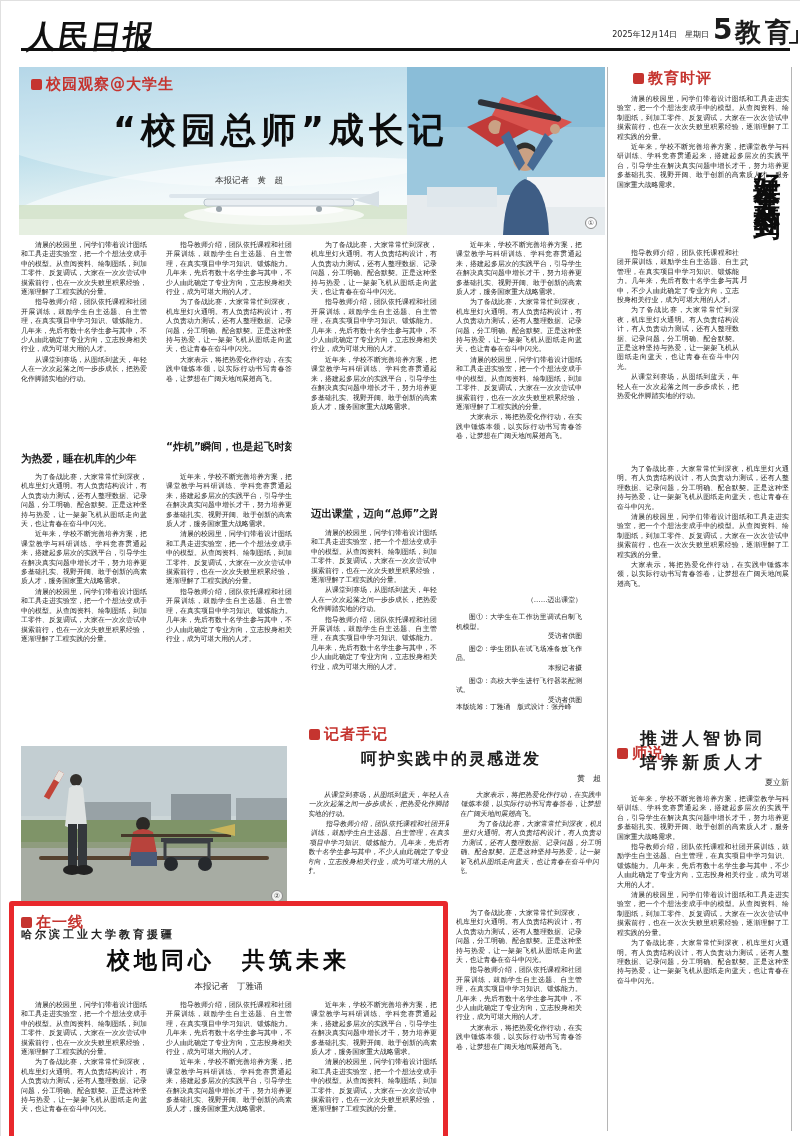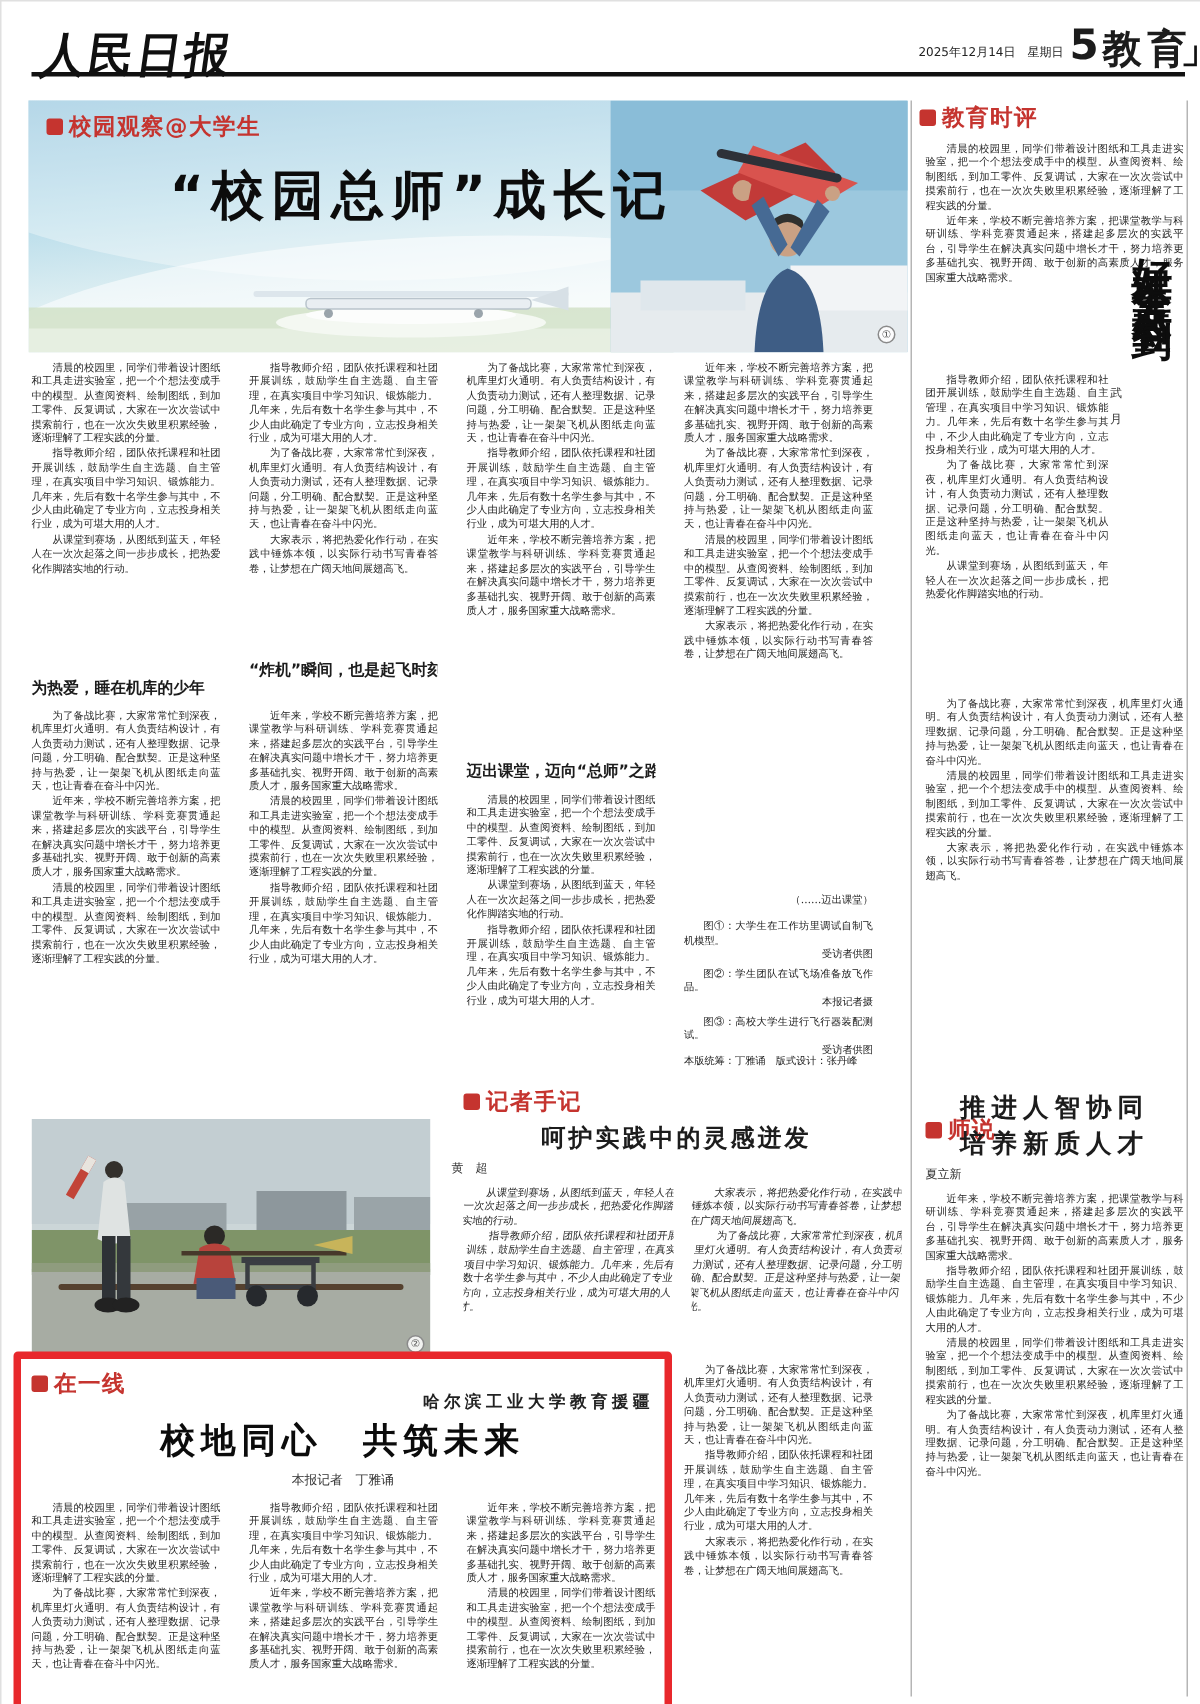--- a/index.html
+++ b/index.html
@@ -35,23 +35,23 @@
   .caps{position:absolute;width:126px;font-size:6.8px;line-height:9.6px;color:#1a1a1a;text-align:justify;}
   .caps .cap{margin:0;text-indent:13px;font-weight:normal;}
   .caps .credit{margin:0 0 3px;text-align:right;}
   .pfoot{position:absolute;width:126px;font-size:6.8px;color:#1a1a1a;white-space:nowrap;overflow:hidden;}
   
   .vert-title{position:absolute;writing-mode:vertical-rl;text-orientation:upright;font-size:27px;font-weight:bold;
               letter-spacing:6px;font-family:"DejaVu Serif",serif;color:#0d0d0d;}
   .vert-author{position:absolute;writing-mode:vertical-rl;text-orientation:upright;font-size:8px;letter-spacing:5px;color:#333;}
   
   .note-title{position:absolute;text-align:center;font-size:16px;font-weight:bold;font-family:"DejaVu Sans",sans-serif;letter-spacing:2px;}
-  .note-author{position:absolute;text-align:left;font-size:8px;color:#333;}
-  
-  .kicker{position:absolute;text-align:right;font-size:11px;letter-spacing:3px;font-weight:bold;color:#222;}
+  .note-author{position:absolute;text-align:right;font-size:8px;color:#333;}
+  
+  .kicker{position:absolute;text-align:left;font-size:11px;letter-spacing:3px;font-weight:bold;color:#222;}
   .big-title{position:absolute;text-align:center;font-size:23px;font-weight:900;font-family:"DejaVu Serif",serif;letter-spacing:4px;color:#0b0b0b;white-space:nowrap;}
   .byline-s{position:absolute;text-align:center;font-size:8.5px;color:#333;}
   .redbox{position:absolute;left:8px;top:900px;width:429px;height:230px;border:5px solid #e8282c;border-radius:3px;z-index:50;pointer-events:none;}
   
   .ts-title{position:absolute;text-align:center;font-size:17px;font-weight:bold;letter-spacing:4px;font-family:"DejaVu Serif",serif;white-space:nowrap;}
   
   .photo{position:absolute;overflow:hidden;}
   .badge{position:absolute;width:10px;height:10px;border:1px solid #8a8a8a;border-radius:50%;background:rgba(255,255,255,.85);
          font-size:7px;line-height:10px;text-align:center;color:#555;font-family:"DejaVu Sans",sans-serif;z-index:20;}
 </style>
@@ -100,20 +100,21 @@
       <path d="M96 168 q2 -48 22 -56 q22 6 24 56 z" fill="#3e5d85"></path>
       <path d="M112 104 l-18 -34 8 -6 16 32 z" fill="#466a94"></path>
       <path d="M126 104 l20 -30 -8 -8 -18 32 z" fill="#466a94"></path>
       <path d="M92 66 a7 7 0 1 1 2 -10 z" fill="#caa184"></path>
       <circle cx="148" cy="62" r="5" fill="#caa184"></circle>
     </svg>
     <div class="tag" style="left:12px;top:8px;">
       <span class="sq"></span><span>校园观察@大学生</span>
     </div>
     <div class="banner-title">“校园总师”成长记</div>
+    <div class="banner-byline">本报记者　黄　超</div>
     <div class="badge" style="left:566px;top:150px;">①</div>
   </div>
 
   <div class="col" style="left:20px;top:240px;height:206px;">
       <p>清晨的校园里，同学们带着设计图纸和工具走进实验室，把一个个想法变成手中的模型。从查阅资料、绘制图纸，到加工零件、反复调试，大家在一次次尝试中摸索前行，也在一次次失败里积累经验，逐渐理解了工程实践的分量。</p>
       <p>指导教师介绍，团队依托课程和社团开展训练，鼓励学生自主选题、自主管理，在真实项目中学习知识、锻炼能力。几年来，先后有数十名学生参与其中，不少人由此确定了专业方向，立志投身相关行业，成为可堪大用的人才。</p>
       <p>从课堂到赛场，从图纸到蓝天，年轻人在一次次起落之间一步步成长，把热爱化作脚踏实地的行动。</p>
     </div>
   <div class="subhead" style="left:20px;top:451px;">为热爱，睡在机库的少年</div>
   <div class="col" style="left:20px;top:472px;height:266px;">
@@ -227,21 +228,21 @@
       <p>近年来，学校不断完善培养方案，把课堂教学与科研训练、学科竞赛贯通起来，搭建起多层次的实践平台，引导学生在解决真实问题中增长才干，努力培养更多基础扎实、视野开阔、敢于创新的高素质人才，服务国家重大战略需求。</p>
       <p>清晨的校园里，同学们带着设计图纸和工具走进实验室，把一个个想法变成手中的模型。从查阅资料、绘制图纸，到加工零件、反复调试，大家在一次次尝试中摸索前行，也在一次次失败里积累经验，逐渐理解了工程实践的分量。</p>
     </div>
   <div class="col" style="left:455px;top:908px;height:220px;">
       <p>为了备战比赛，大家常常忙到深夜，机库里灯火通明。有人负责结构设计，有人负责动力测试，还有人整理数据、记录问题，分工明确、配合默契。正是这种坚持与热爱，让一架架飞机从图纸走向蓝天，也让青春在奋斗中闪光。</p>
       <p>指导教师介绍，团队依托课程和社团开展训练，鼓励学生自主选题、自主管理，在真实项目中学习知识、锻炼能力。几年来，先后有数十名学生参与其中，不少人由此确定了专业方向，立志投身相关行业，成为可堪大用的人才。</p>
       <p>大家表示，将把热爱化作行动，在实践中锤炼本领，以实际行动书写青春答卷，让梦想在广阔天地间展翅高飞。</p>
     </div>
   <div class="redbox"></div>
 
-  <div class="tag" style="left:612px;top:68px;text-align:right;">
+  <div class="tag" style="left:632px;top:68px;text-align:right;">
     <span class="sq"></span><span>教育时评</span>
   </div>
   <div class="col" style="left:616px;top:94px;width:172px;height:150px;">
       <p>清晨的校园里，同学们带着设计图纸和工具走进实验室，把一个个想法变成手中的模型。从查阅资料、绘制图纸，到加工零件、反复调试，大家在一次次尝试中摸索前行，也在一次次失败里积累经验，逐渐理解了工程实践的分量。</p>
       <p>近年来，学校不断完善培养方案，把课堂教学与科研训练、学科竞赛贯通起来，搭建起多层次的实践平台，引导学生在解决真实问题中增长才干，努力培养更多基础扎实、视野开阔、敢于创新的高素质人才，服务国家重大战略需求。</p>
     </div>
   <div class="col" style="left:616px;top:248px;width:122px;height:212px;">
       <p>指导教师介绍，团队依托课程和社团开展训练，鼓励学生自主选题、自主管理，在真实项目中学习知识、锻炼能力。几年来，先后有数十名学生参与其中，不少人由此确定了专业方向，立志投身相关行业，成为可堪大用的人才。</p>
       <p>为了备战比赛，大家常常忙到深夜，机库里灯火通明。有人负责结构设计，有人负责动力测试，还有人整理数据、记录问题，分工明确、配合默契。正是这种坚持与热爱，让一架架飞机从图纸走向蓝天，也让青春在奋斗中闪光。</p>
       <p>从课堂到赛场，从图纸到蓝天，年轻人在一次次起落之间一步步成长，把热爱化作脚踏实地的行动。</p>

